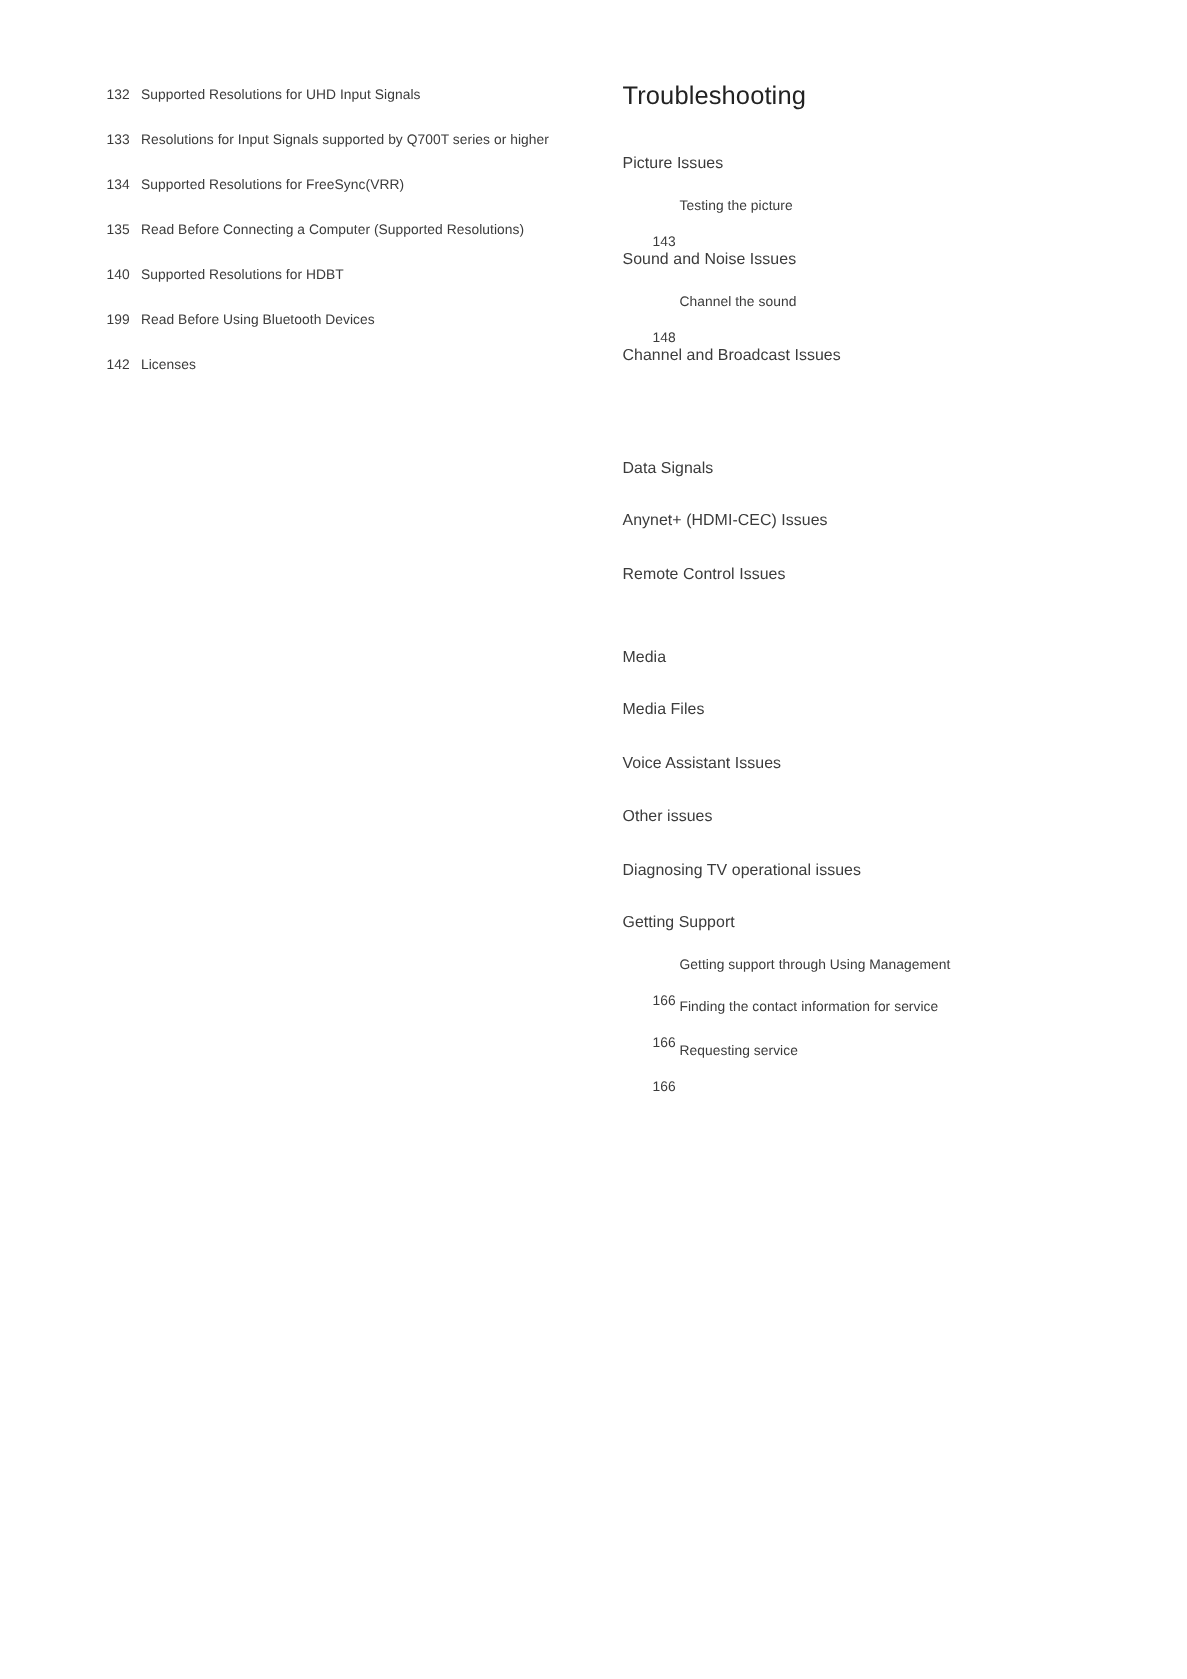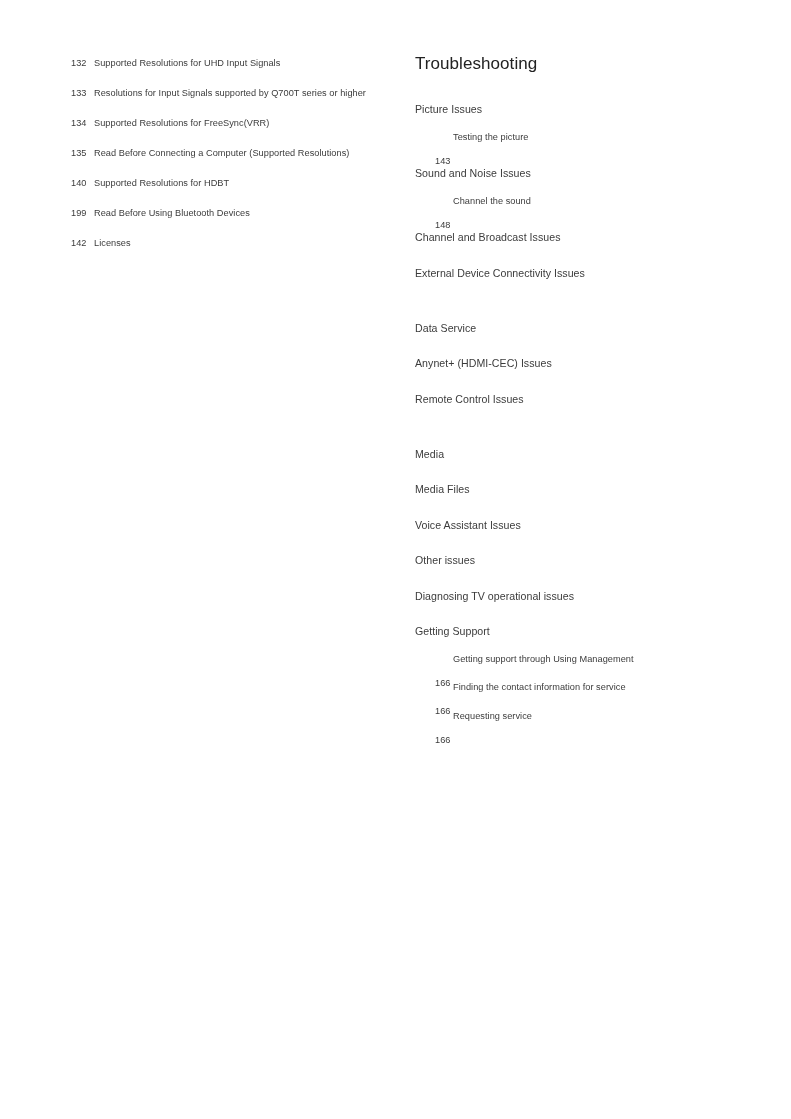--- a/index.html
+++ b/index.html
@@ -144,27 +144,24 @@
         <div class="section">
           <div class="section-title">Sound and Noise Issues</div>
           <div class="sub-gap"></div>
           <div class="sub-entry"><span class="num">148</span><span class="label">Channel the sound</span></div>
         </div>
         <div class="sec-gap"></div>
         <div class="section">
           <div class="section-title">Channel and Broadcast Issues</div>
         </div>
         <div class="sec-gap"></div>
-        <div class="section">
-          <div class="section-title">External Device Connectivity Issues</div>
-        </div>
-        <div class="sec-gap"></div>
-        <div class="sec-gap"></div>
-        <div class="section">
-          <div class="section-title">Data Service</div>
+        <div class="sec-gap"></div>
+        <div class="sec-gap"></div>
+        <div class="section">
+          <div class="section-title">Data Signals</div>
         </div>
         <div class="sec-gap"></div>
         <div class="section">
           <div class="section-title">Anynet+ (HDMI-CEC) Issues</div>
         </div>
         <div class="sec-gap"></div>
         <div class="section">
           <div class="section-title">Remote Control Issues</div>
         </div>
         <div class="sec-gap"></div>

